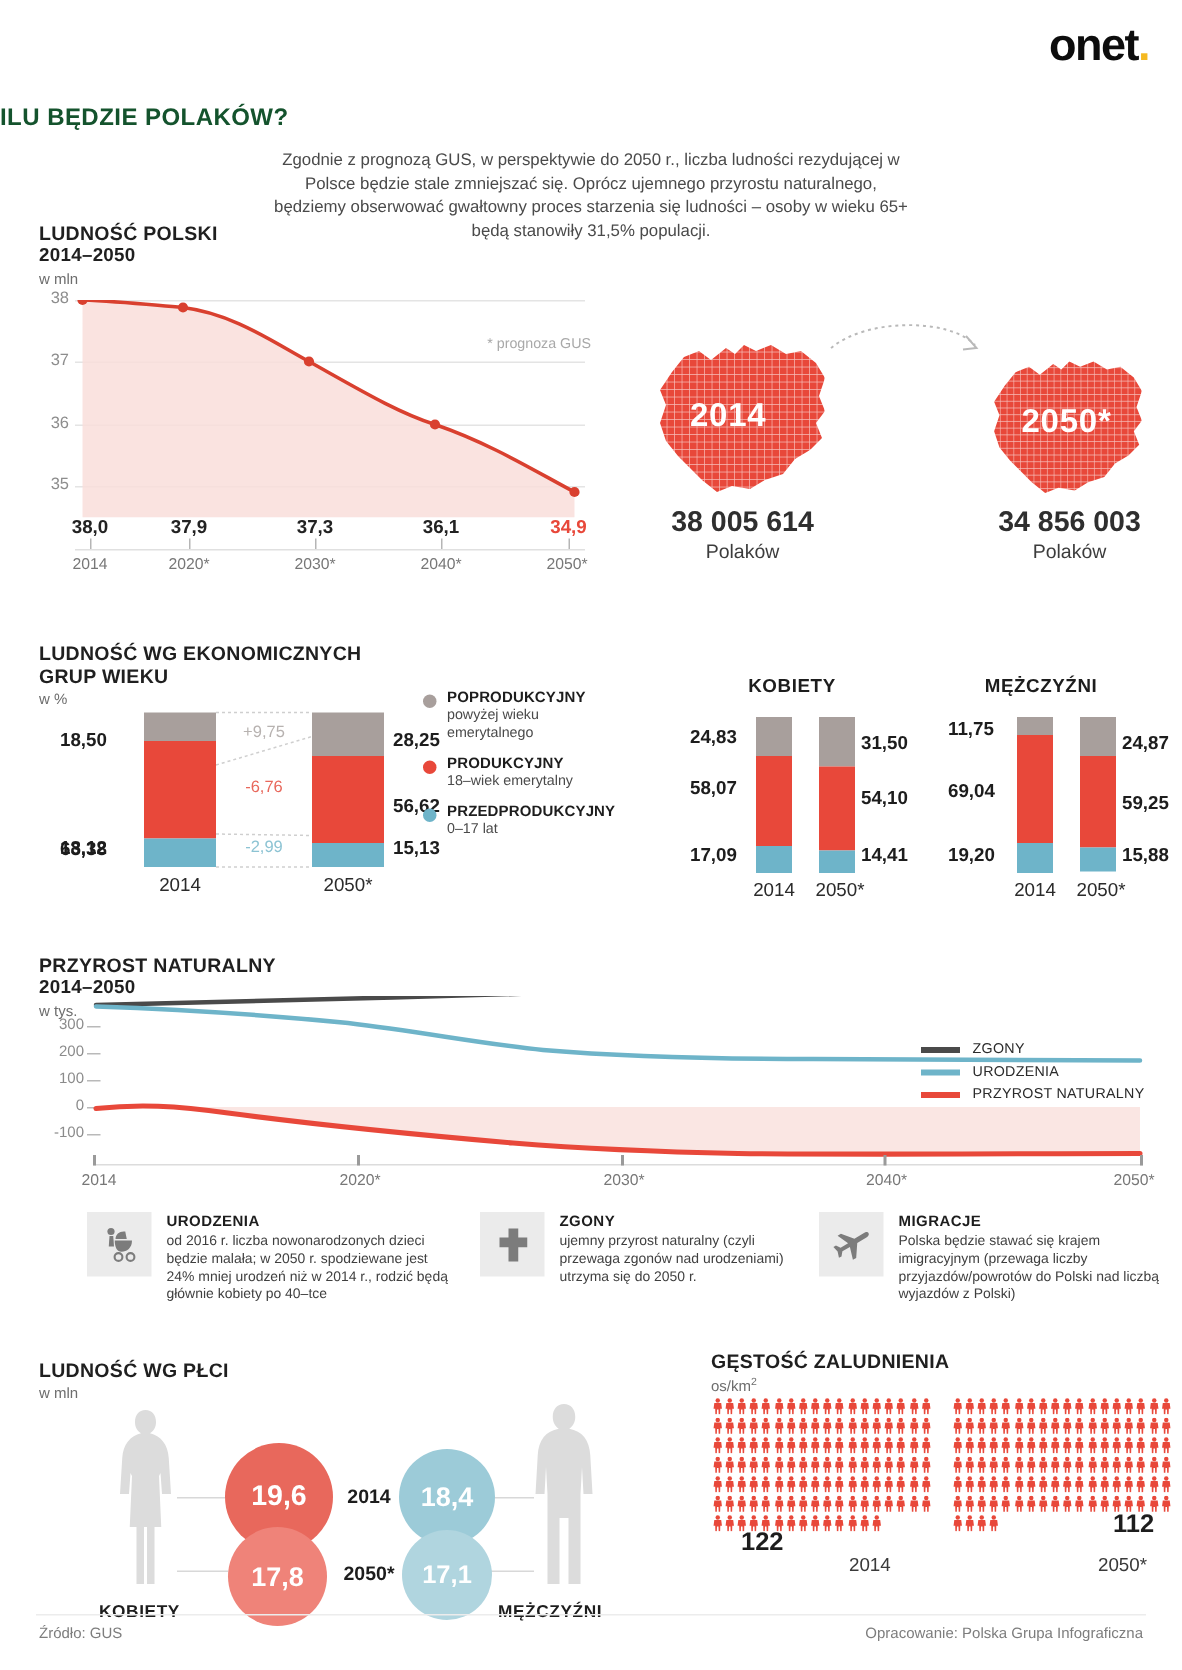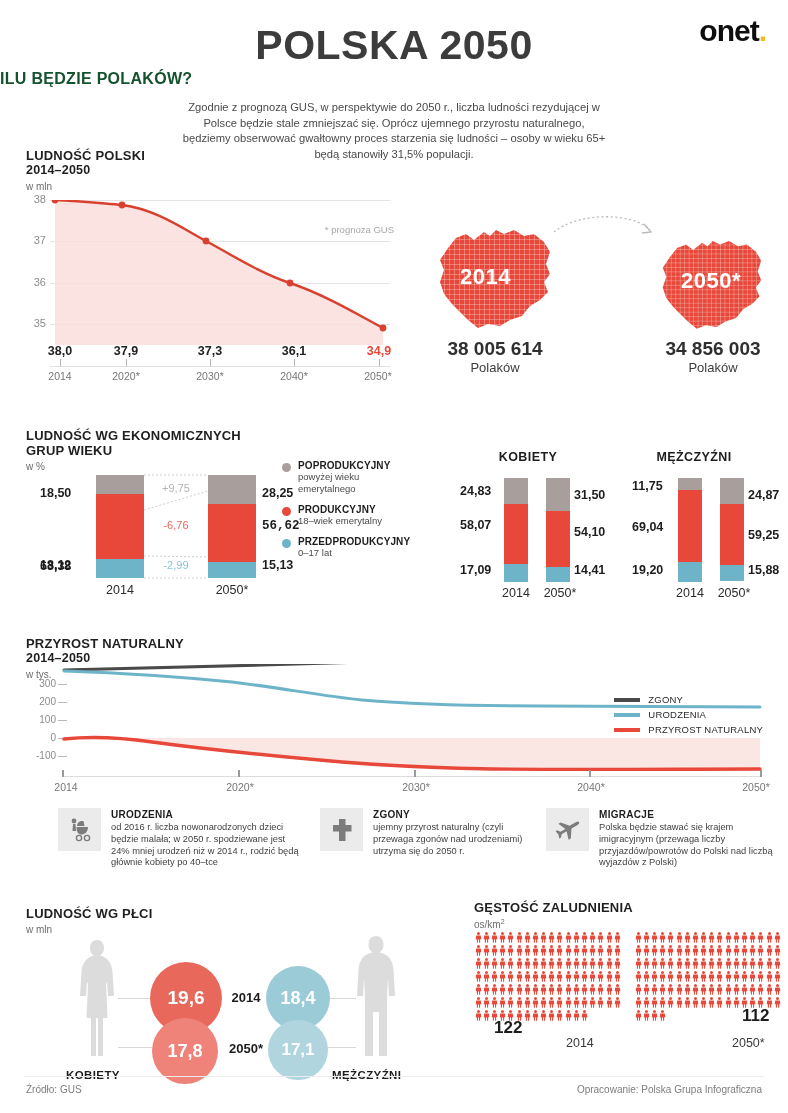--- a/index.html
+++ b/index.html
@@ -128,21 +128,20 @@
   .foot-r { position:absolute; right:26px; top:1084px; font-size:10px; color:#7d7d7d; }
 </style>
 </head>
 <body>
 
 <div class="page">
 
   <div class="logo">
     <span>onet</span><span class="dot">.</span>
   </div>
-  <div class="title">POLSKA 2050</div>
   <div class="subtitle">ILU BĘDZIE POLAKÓW?</div>
   <div class="intro">Zgodnie z prognozą GUS, w perspektywie do 2050 r., liczba ludności rezydującej w Polsce będzie stale zmniejszać się. Oprócz ujemnego przyrostu naturalnego, będziemy obserwować gwałtowny proces starzenia się ludności – osoby w wieku 65+ będą stanowiły 31,5% populacji.</div>
 
   <div id="chart1">
     <div class="sec-title">LUDNOŚĆ POLSKI</div>
     <div class="sec-title" style="font-size:12.5px;">2014–2050</div>
     <div class="sec-unit">w mln</div>
 
     <div class="note">* prognoza GUS</div>
 
@@ -255,21 +254,21 @@
     <div class="bar-lbl" style="left:14px; top:91px;margin-top:40px;">63,38</div>
     <div class="bar-lbl" style="left:14px; top:130px;">18,12</div>
     <div class="bar-year" style="left:94px; top:155px;">2014</div>
 
     <div class="stack" style="left:182px; top:47px;">
       <div class="seg seg-gray" style="height:29px;"></div>
       <div class="seg seg-red" style="height:58px;"></div>
       <div class="seg seg-blue" style="height:16px;"></div>
     </div>
     <div class="bar-lbl" style="left:236px; top:58px;">28,25</div>
-    <div class="bar-lbl" style="left:236px; top:91px;font-family:Liberation Mono, monospace;">56,62</div>
+    <div class="bar-lbl" style="left:236px; top:102px;">56,62</div>
     <div class="bar-lbl" style="left:236px; top:130px;">15,13</div>
     <div class="bar-year" style="left:206px; top:155px;">2050*</div>
 
     <div class="delta" style="left:150px; top:54px; color:#b7b2b0;">+9,75</div>
     <div class="delta" style="left:150px; top:91px; color:#e8685c;">-6,76</div>
     <div class="delta" style="left:150px; top:131px; color:#8cc3d3;">-2,99</div>
   </div>
 
   <div id="econ-legend">
     <div class="lg-row">

